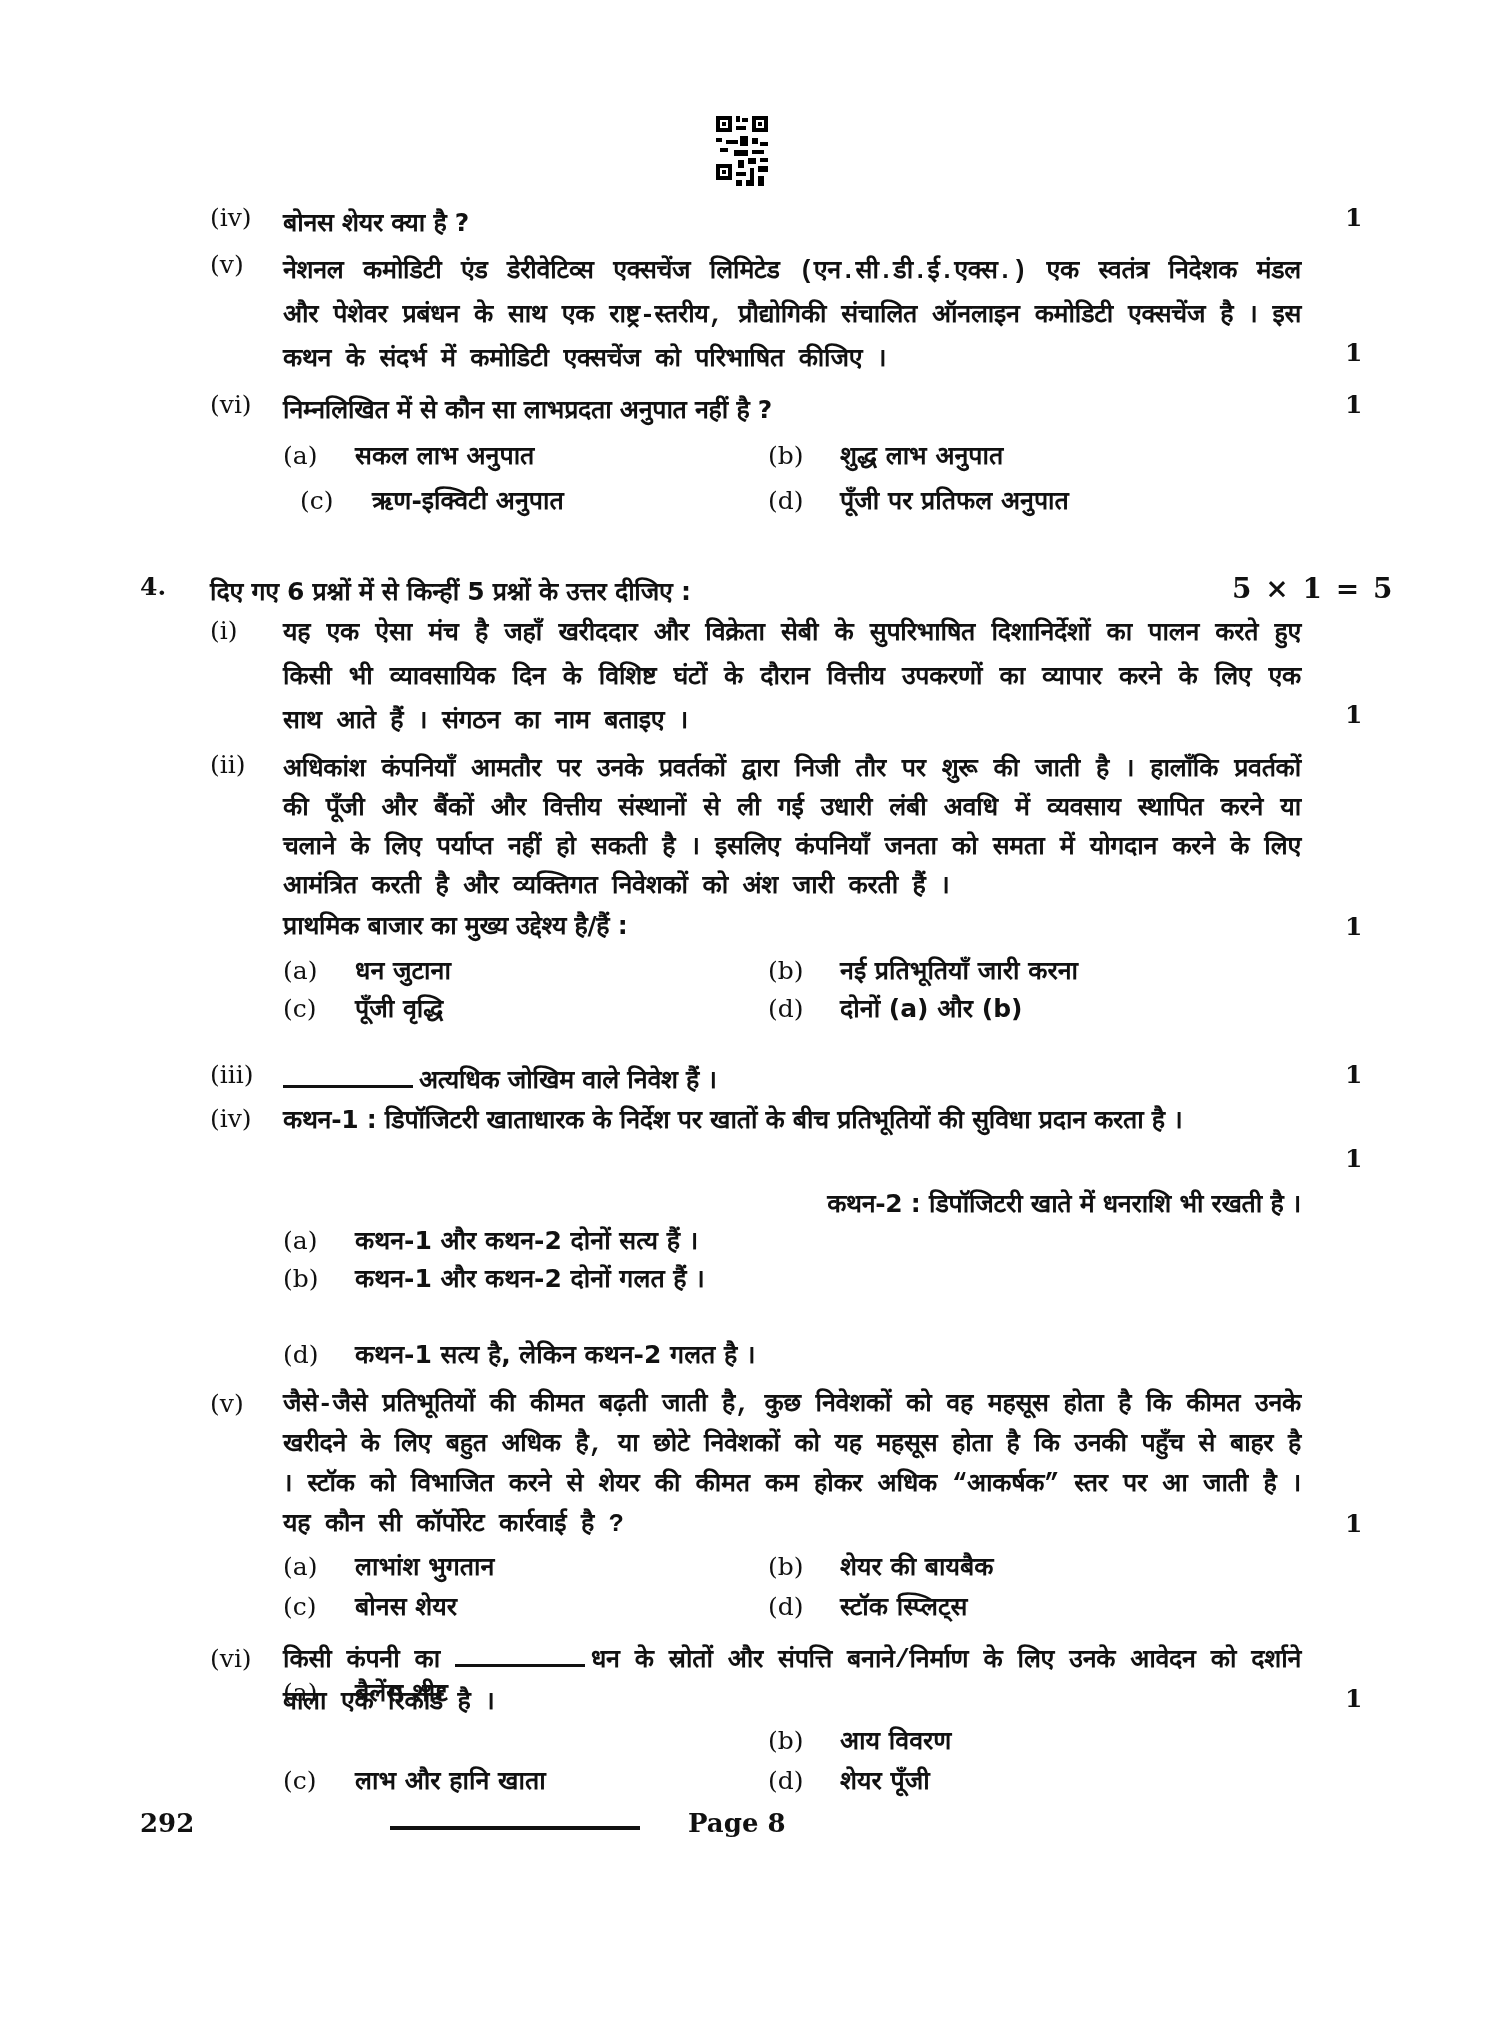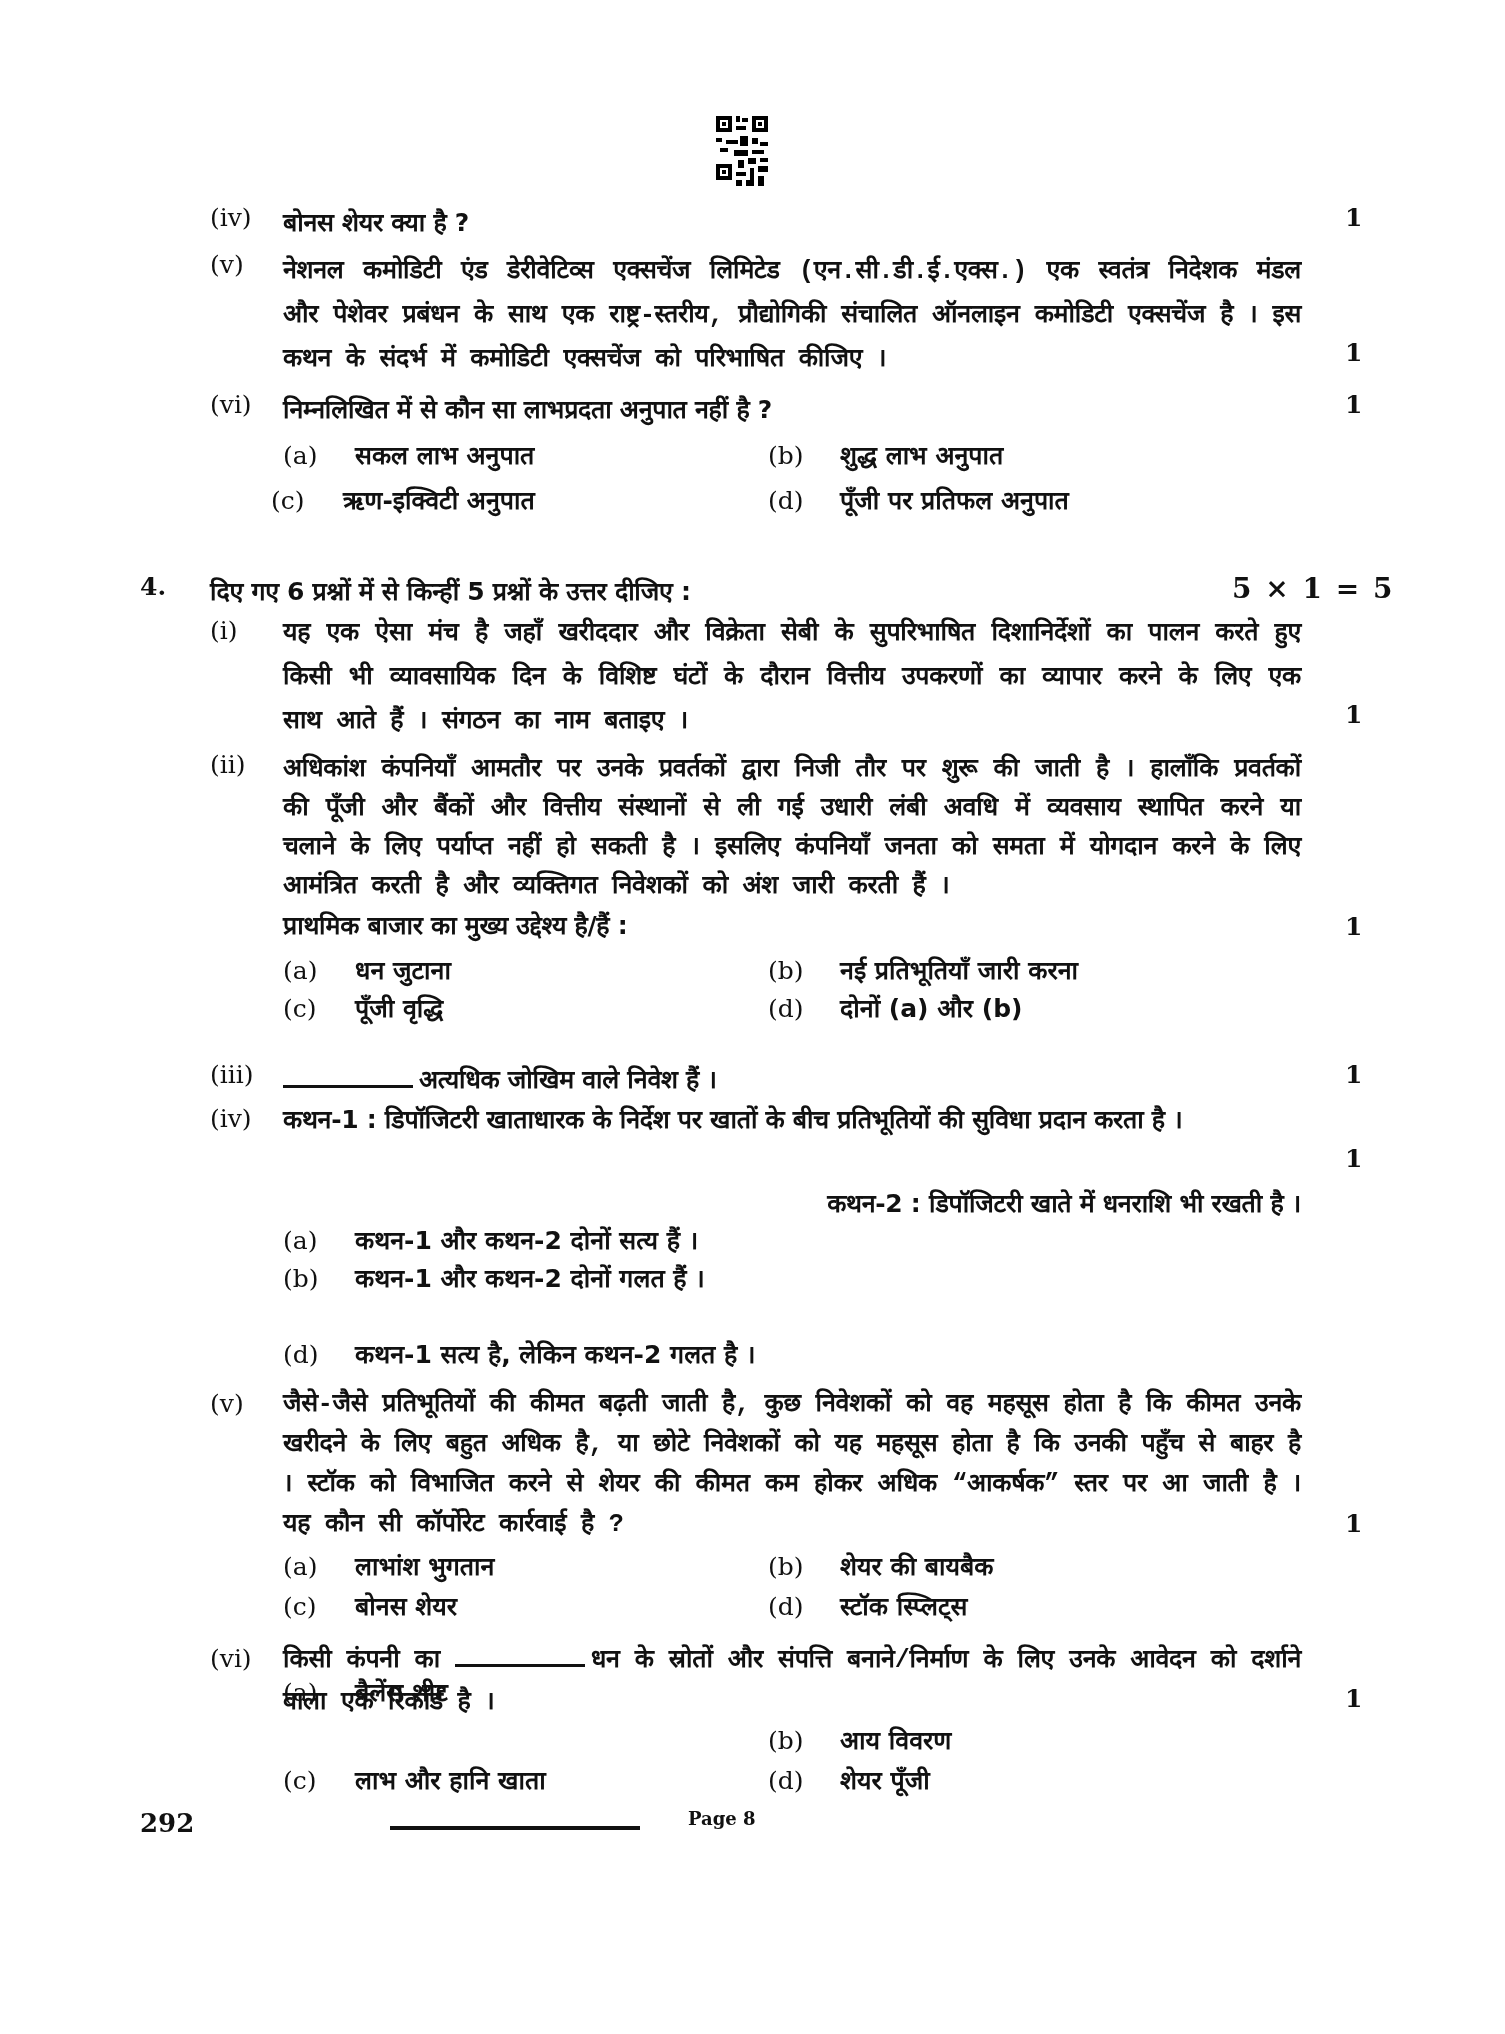--- a/index.html
+++ b/index.html
@@ -26,21 +26,21 @@
   .text.justify { text-align: justify; text-align-last: left; font-family: Liberation Mono, monospace; }
   .marks { position: absolute; left: 1345px; font-size: 25px; font-weight: bold; }
   .marks-long { position: absolute; left: 1232px; font-size: 28px; font-weight: bold; letter-spacing: 2px; }
 
   .opt { position: absolute; font-size: 25px; font-family: "DejaVu Sans", "Liberation Sans", sans-serif; font-weight: bold; }
   .opt .lbl { display: inline-block; width: 72px; font-family: "DejaVu Serif", "Liberation Serif", serif; font-weight: normal; }
   .blank { display: inline-block; width: 130px; border-bottom: 3px solid #111; height: 22px; vertical-align: baseline; margin-right: 6px; }
 
   .footer-code { position: absolute; left: 140px; top: 1808px; font-size: 26px; font-weight: bold; }
   .footer-line { position: absolute; left: 390px; top: 1826px; width: 250px; border-top: 4px solid #111; }
-  .footer-page { position: absolute; left: 688px; top: 1808px; font-size: 18px; font-weight: bold; }
+  .footer-page { position: absolute; left: 688px; top: 1808px; font-size: 26px; font-weight: bold; }
 </style>
 </head>
 <body>
 
 <div class="page">
 
   <div class="qr">
     <svg viewBox="0 0 26 35" xmlns="http://www.w3.org/2000/svg">
       <rect x="0" y="0" width="26" height="35" fill="#fff"></rect>
       <rect x="0" y="0" width="8" height="8" fill="#000"></rect>
@@ -87,21 +87,21 @@
     <span class="marks" style="top:88px;">1</span>
   </div>
 
   <div class="row" style="top:390px;">
     <span class="num">(vi)</span>
     <span class="text">निम्नलिखित में से कौन सा लाभप्रदता अनुपात नहीं है ?</span>
     <span class="marks">1</span>
   </div>
   <div class="opt" style="left:283px; top:437px;"><span class="lbl">(a)</span><span>सकल लाभ अनुपात</span></div>
   <div class="opt" style="left:768px; top:437px;"><span class="lbl">(b)</span><span>शुद्ध लाभ अनुपात</span></div>
-  <div class="opt" style="left:271px; top:482px;"><span class="lbl">(c)</span><span>ऋण-इक्विटी अनुपात</span></div>
+  <div class="opt" style="left:300px; top:482px;"><span class="lbl">(c)</span><span>ऋण-इक्विटी अनुपात</span></div>
   <div class="opt" style="left:768px; top:482px;"><span class="lbl">(d)</span><span>पूँजी पर प्रतिफल अनुपात</span></div>
 
   <div class="row" style="top:572px;">
     <span class="qnum">4.</span>
     <span class="text" style="left:210px;">दिए गए 6 प्रश्नों में से किन्हीं 5 प्रश्नों के उत्तर दीजिए :</span>
     <span class="marks-long">5 × 1 = 5</span>
   </div>
 
   <div class="row" style="top:612px;">
     <span class="num" style="top:4px;">(i)</span>

